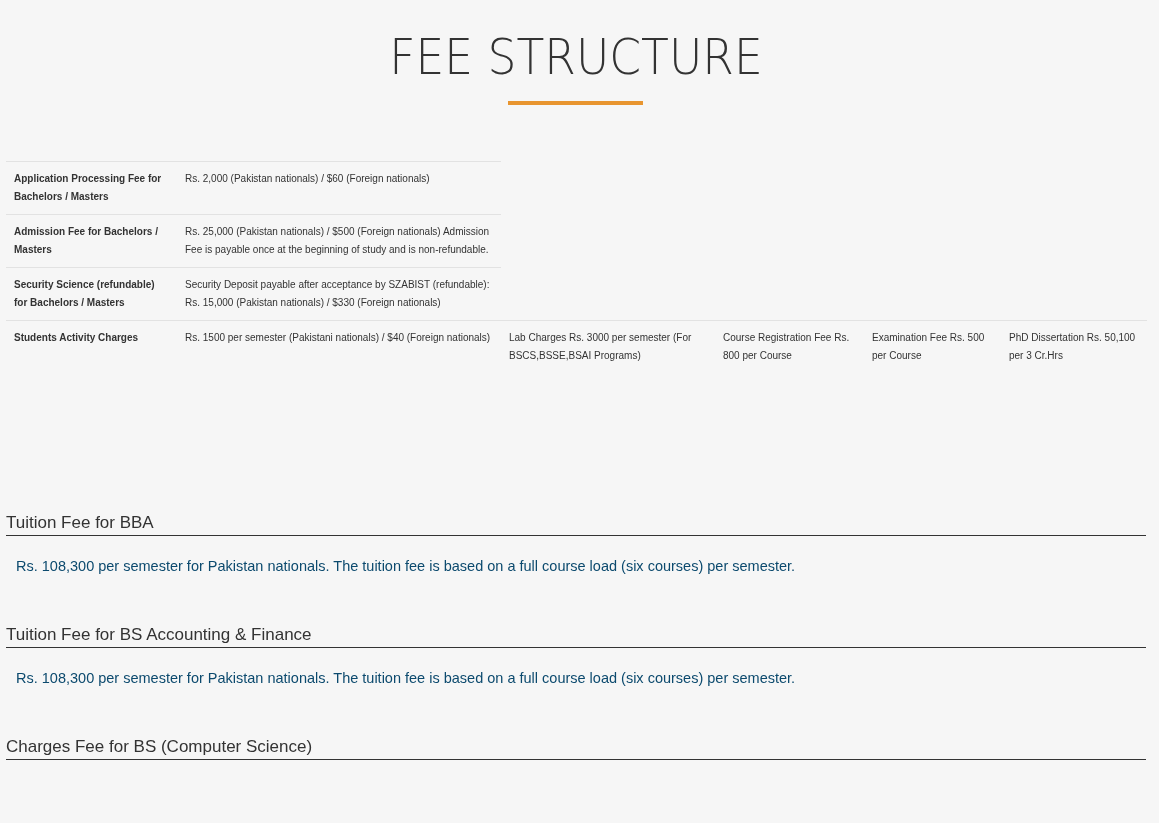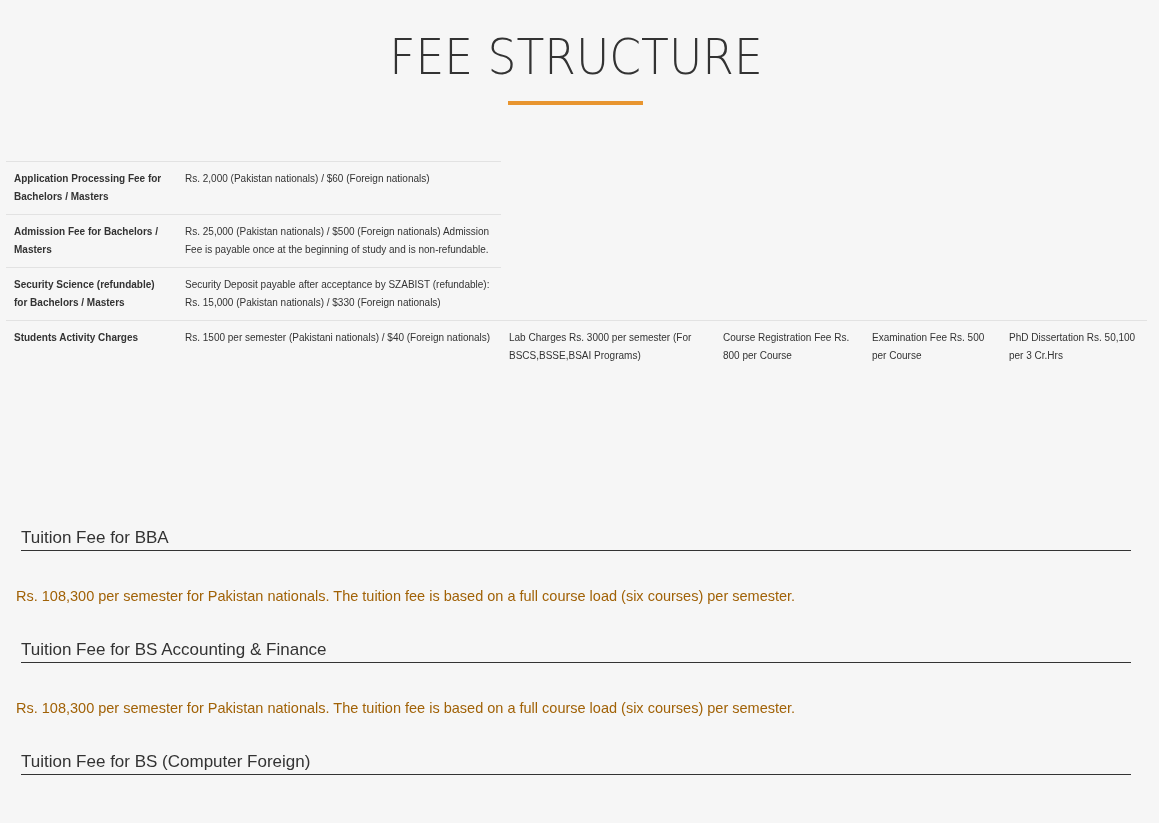--- a/index.html
+++ b/index.html
@@ -34,25 +34,25 @@
     .fee-table td.label { font-weight: bold; color: #333; width: 155px; }
     .fee-table td.val { width: 308px; padding-left: 8px; }
     .fee-table td.c3 { width: 198px; }
     .fee-table td.c4 { width: 133px; }
     .fee-table td.c5 { width: 121px; }
     .fee-table td.c6 { width: 130px; }
     .section {
       position: absolute; left: 6px; width: 1140px;
     }
     .section h3 {
-      margin: 15px; font-weight: normal; font-size: 17px; color: #333;
+      margin: 0; font-weight: normal; font-size: 17px; color: #333;
       border-bottom: 1px solid #333; padding-bottom: 1px; line-height: 22px;
     }
     .section p {
-      margin: 0; padding: 0 0 0 10px; font-size: 14.5px; line-height: 20px; color: #a16207;
+      margin: 0; padding: 0 0 0 10px; font-size: 14.5px; line-height: 20px; color: #0c4a6e;
       position: relative; top: 20px;
     }
   </style>
 </head>
 <body>
 
 <h1 class="page-title">FEE STRUCTURE</h1>
 <div class="title-underline"></div>
 
 <table class="fee-table">
@@ -84,14 +84,14 @@
   <h3>Tuition Fee for BBA</h3>
   <p>Rs. 108,300 per semester for Pakistan nationals. The tuition fee is based on a full course load (six courses) per semester.</p>
 </div>
 
 <div class="section" style="top:624px;">
   <h3>Tuition Fee for BS Accounting &amp; Finance</h3>
   <p>Rs. 108,300 per semester for Pakistan nationals. The tuition fee is based on a full course load (six courses) per semester.</p>
 </div>
 
 <div class="section" style="top:736px;">
-  <h3>Tuition Fee for BS (Computer Foreign)</h3>
+  <h3>Charges Fee for BS (Computer Science)</h3>
 </div>
 
 </body></html>

